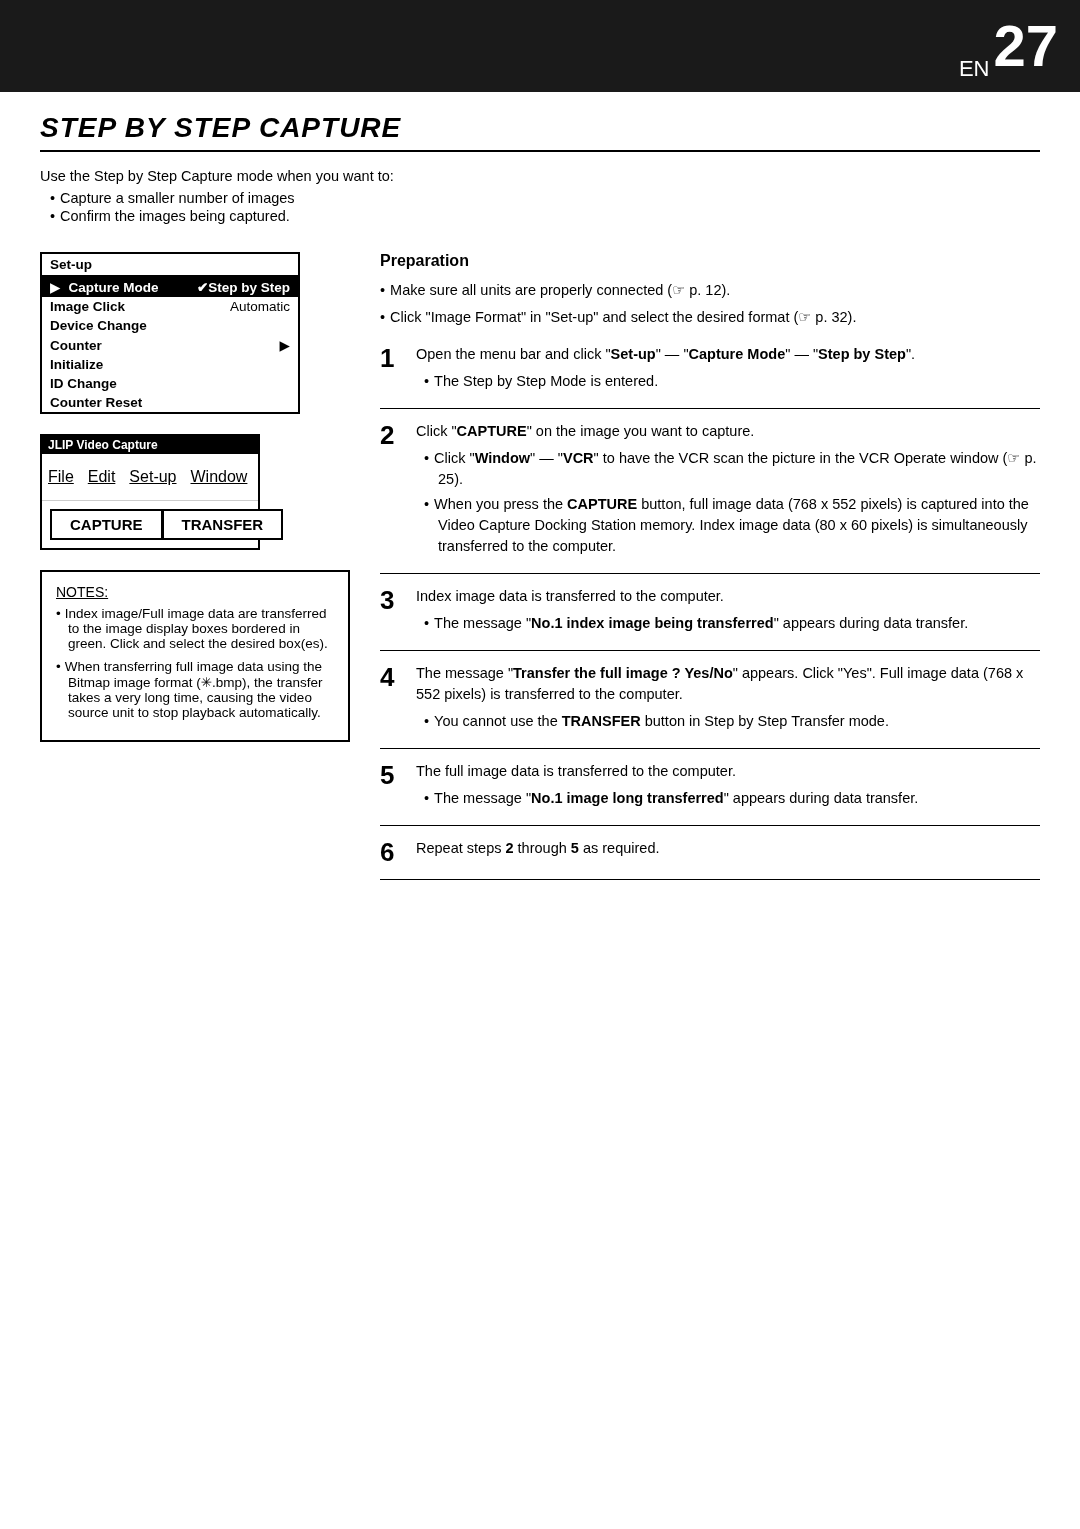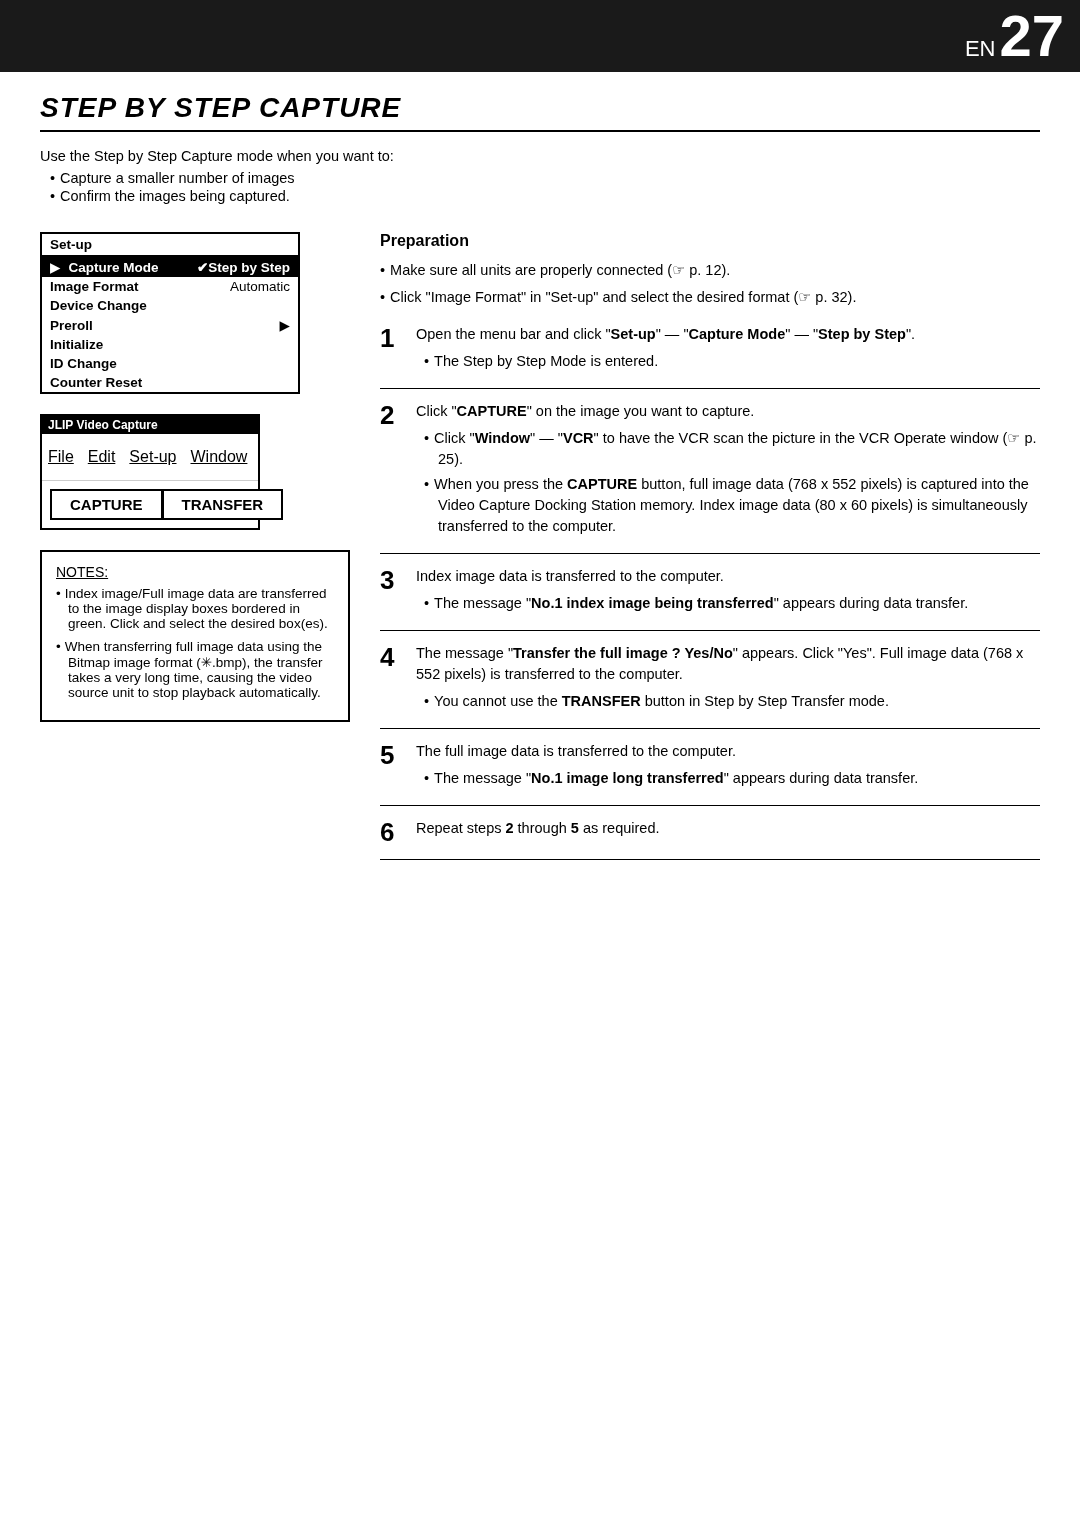--- a/index.html
+++ b/index.html
@@ -9,26 +9,26 @@
       background: #ffffff;
       font-family: Arial, Helvetica, sans-serif;
       font-size: 15px;
       color: #000;
       position: relative;
     }
 
     
     .top-banner {
       width: 100%;
-      height: 72px;
+      height: 92px;
       background: #1a1a1a;
       display: flex;
       align-items: center;
       justify-content: flex-end;
-      padding-right: 16px;
+      padding-right: 22px;
     }
     .page-number {
       color: #fff;
       font-size: 58px;
       font-weight: bold;
       line-height: 1;
       font-family: Arial, Helvetica, sans-serif;
     }
     .page-en {
       color: #fff;
@@ -286,30 +286,30 @@
       <div class="setup-menu">
         <div class="setup-menu-title">Set-up</div>
 
         <div class="setup-menu-row highlighted">
           <span class="arrow">▶</span>
           <span class="setup-menu-label">Capture Mode</span>
           <span class="setup-menu-value">✔Step by Step</span>
         </div>
 
         <div class="setup-menu-row">
-          <span class="setup-menu-label">Image Format</span>
+          <span class="setup-menu-label">Image Click</span>
           <span class="setup-menu-value normal">Automatic</span>
         </div>
 
         <div class="setup-menu-row">
           <span class="setup-menu-label">Device Change</span>
         </div>
 
         <div class="setup-menu-row">
-          <span class="setup-menu-label">Preroll</span>
+          <span class="setup-menu-label">Counter</span>
           <span>▶</span>
         </div>
 
         <div class="setup-menu-row">
           <span class="setup-menu-label">Initialize</span>
         </div>
 
         <div class="setup-menu-row">
           <span class="setup-menu-label">ID Change</span>
         </div>

